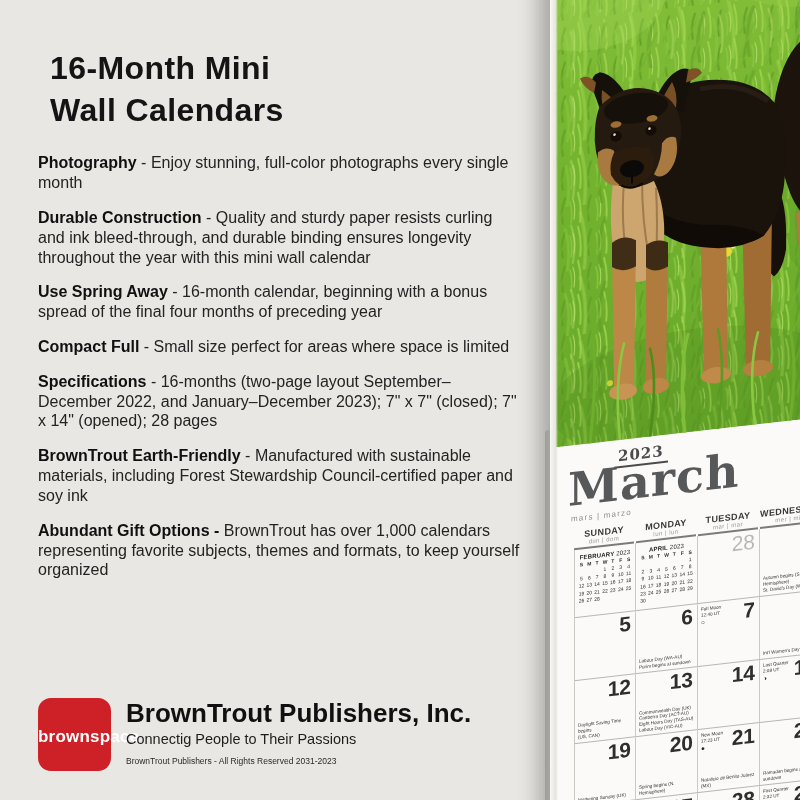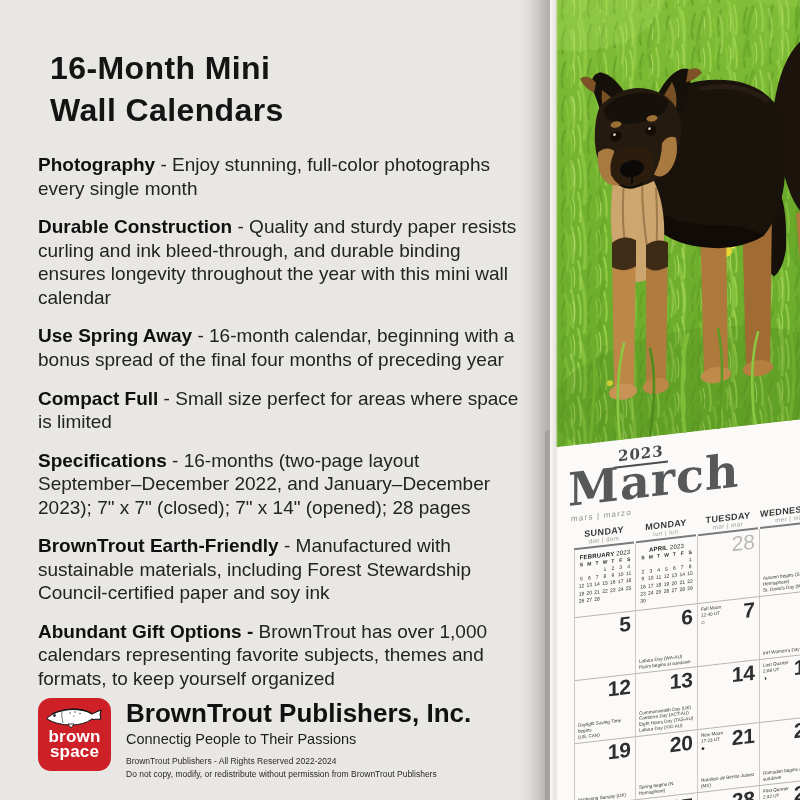--- a/index.html
+++ b/index.html
@@ -7,27 +7,27 @@
     width:800px;height:800px;overflow:hidden;position:relative;
     background:#e9e7e3;
     font-family:"Liberation Sans", sans-serif;
   }
   
   .promo{position:absolute;left:38px;top:48px;width:505px;}
   .promo h1{
     margin:0 0 22px 12px;font-size:32px;line-height:1.3;font-weight:bold;
     color:#141414;letter-spacing:.4px;
   }
-  .feature{margin:0 11px 15px 0;font-size:19px;line-height:1.24;color:#232323;max-width:485px;}
+  .feature{margin:0 11px 15px 0;font-size:16px;line-height:1.24;color:#232323;max-width:485px;}
   .feature b{color:#101010;}
   
   .footer{position:absolute;left:38px;top:698px;display:flex;gap:15px;align-items:flex-start;width:505px;}
   .logo-box{
     width:73px;height:73px;border-radius:13px;background:#ce2027;
-    display:flex;flex-direction:column;align-items:center;justify-content:flex-start;
+    display:flex;flex-direction:row;align-items:center;justify-content:flex-start;
     padding-top:6px;box-sizing:border-box;flex:0 0 auto;
   }
   .logo-fish{width:62px;height:26px;display:block;}
   .logo-word{color:#ffffff;font-weight:bold;font-size:17px;line-height:.88;letter-spacing:.2px;text-align:center;}
   .footer-text{padding-top:2px;}
   .company{font-size:26px;font-weight:bold;color:#101010;line-height:1.05;margin:0;}
   .tagline{font-size:14.5px;color:#1d1d1d;margin:4px 0 8px 0;}
   .legal{font-size:8.5px;line-height:1.5;color:#2a2a2a;}
   
   .pages-edge{
@@ -113,22 +113,21 @@
       <path d="M24 20 l3 4 3 -4 Z" fill="#ffffff" stroke="#151515" stroke-width=".8"></path>
       <path d="M49 9.5 L57 6 Q55 11 57 15 L49 15.5" fill="#ffffff" stroke="#151515" stroke-width="1"></path>
     </svg>
     <div class="logo-word">brown</div>
     <div class="logo-word">space</div>
   </div>
   <div class="footer-text">
     <p class="company">BrownTrout Publishers, Inc.</p>
     <p class="tagline">Connectig People to Their Passions</p>
     <div class="legal">
-      <div>BrownTrout Publishers - All Rights Reserved 2022-2024</div>
-      <div>Do not copy, modify, or redistribute without permission from BrownTrout Publishers</div>
+      <div>BrownTrout Publishers - All Rights Reserved 2031-2023</div>
     </div>
   </div>
 </footer>
 
 <div class="pages-edge"></div>
 
 <div class="calendar">
 
   <div class="photo">
     <svg width="314" height="528" viewBox="0 0 314 528" preserveAspectRatio="none" aria-hidden="true">

